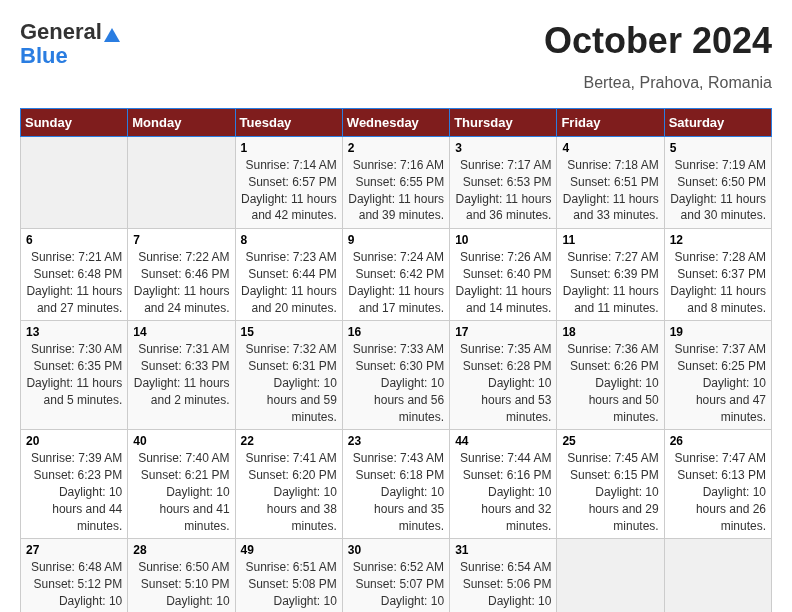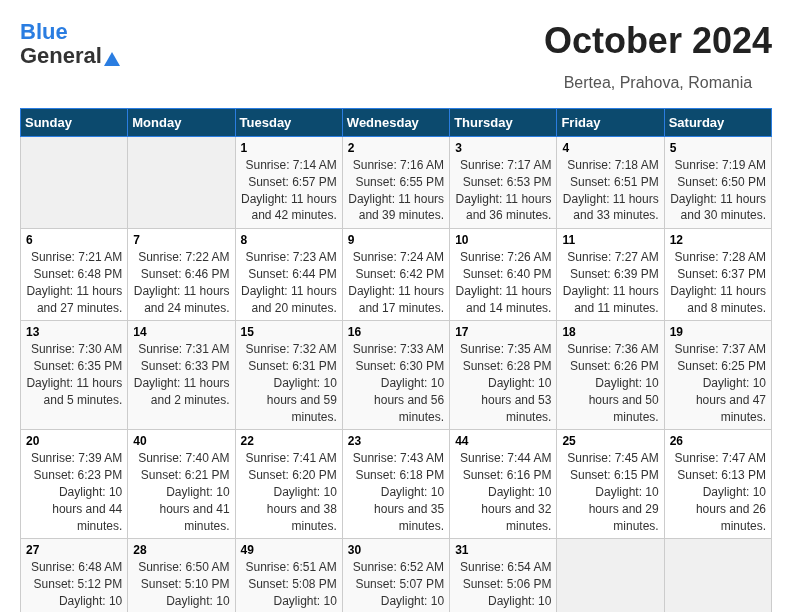--- a/index.html
+++ b/index.html
@@ -25,39 +25,39 @@
       font-size: 22px;
       font-weight: bold;
       color: #333;
     }
     .logo-blue {
       font-size: 22px;
       font-weight: bold;
       color: #2a7de1;
     }
     .title-block {
-      text-align: center;
+      text-align: right;
     }
     .month-title {
       font-size: 36px;
       font-weight: bold;
       color: #222;
     }
     .location {
       font-size: 16px;
       color: #555;
       margin-top: 12px;
     }
     table {
       width: 100%;
       border-collapse: collapse;
       font-size: 11px;
     }
     thead tr th {
-      background: #0c4a6e;
+      background: #7f1d1d;
       color: #fff;
       padding: 6px 4px;
       text-align: left;
       font-size: 13px;
       font-weight: bold;
       border: 1px solid #2a7de1;
     }
     tbody tr td {
       border: 1px solid #ccc;
       padding: 4px 5px;
@@ -86,26 +86,26 @@
     .empty-cell {
       background: #f0f0f0 !important;
     }
   </style>
 </head>
 <body>
 
 <div class="header">
   <div class="logo">
     <div>
-      <span class="logo-blue">Blue</span>
-    </div>
-    <div>
       <span class="logo-general">General</span><svg width="18" height="18" viewBox="0 0 18 18" style="vertical-align:middle;margin-left:1px;">
         <polygon points="9,2 17,16 1,16" fill="#2a7de1"></polygon>
       </svg>
+    </div>
+    <div>
+      <span class="logo-blue">Blue</span>
     </div>
   </div>
   <div class="title-block">
     <div class="month-title">October 2024</div>
     <div class="location">Bertea, Prahova, Romania</div>
   </div>
 </div>
 
 <table>
   <thead>

